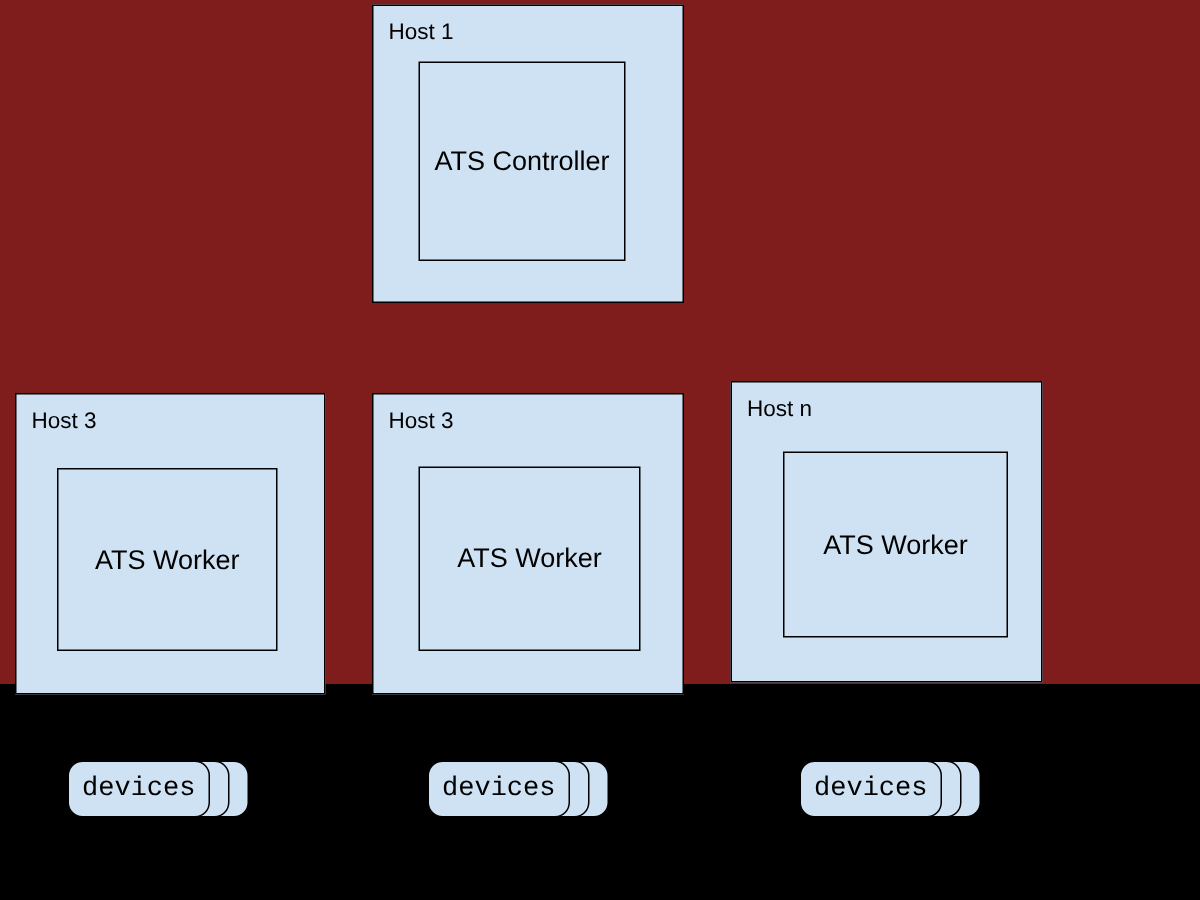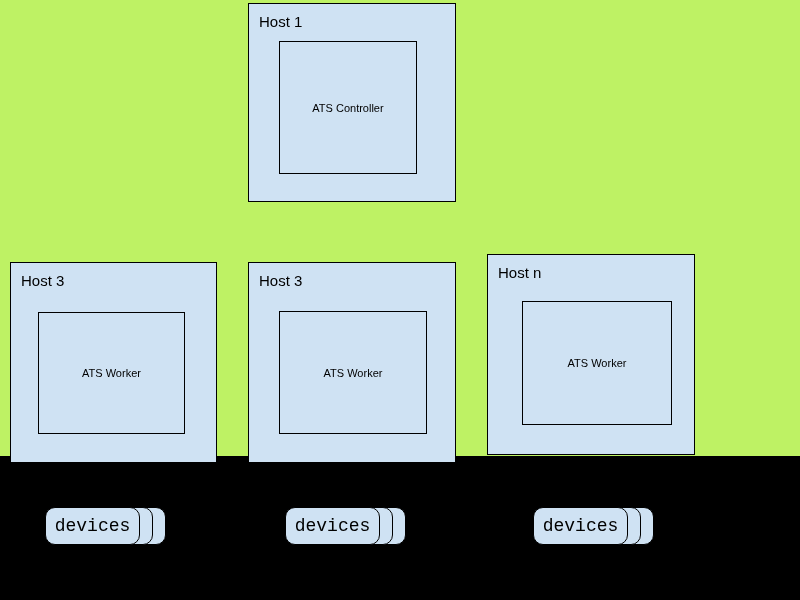--- a/index.html
+++ b/index.html
@@ -9,21 +9,21 @@
     height: 600px;
     background: #000000;
     overflow: hidden;
     font-family: "Liberation Sans", sans-serif;
     color: #000000;
   }
   .stage {
     position: relative;
     width: 800px;
     height: 456px;
-    background: #bef264;
+    background: #7f1d1d;
   }
   .host {
     position: absolute;
     background: #cfe2f3;
     border: 1px solid #000000;
     box-sizing: border-box;
   }
   .host-label {
     position: absolute;
     left: 10px;
@@ -35,21 +35,21 @@
   .inner-box {
     position: absolute;
     border: 1px solid #000000;
     box-sizing: border-box;
     background: transparent;
     display: flex;
     align-items: center;
     justify-content: center;
   }
   .inner-box span {
-    font-size: 11px;
+    font-size: 18px;
     white-space: nowrap;
   }
   #host1 { left: 248px; top: 3px;   width: 208px; height: 199px; }
   #host1 .inner-box { left: 30px; top: 37px; width: 138px; height: 133px; }
   #host2 { left: 10px;  top: 262px; width: 207px; height: 201px; }
   #host2 .inner-box { left: 27px; top: 49px; width: 147px; height: 122px; }
   #host3 { left: 248px; top: 262px; width: 208px; height: 201px; }
   #host3 .inner-box { left: 30px; top: 48px; width: 148px; height: 123px; }
   #hostn { left: 487px; top: 254px; width: 208px; height: 201px; }
   #hostn .inner-box { left: 34px; top: 46px; width: 150px; height: 124px; }

